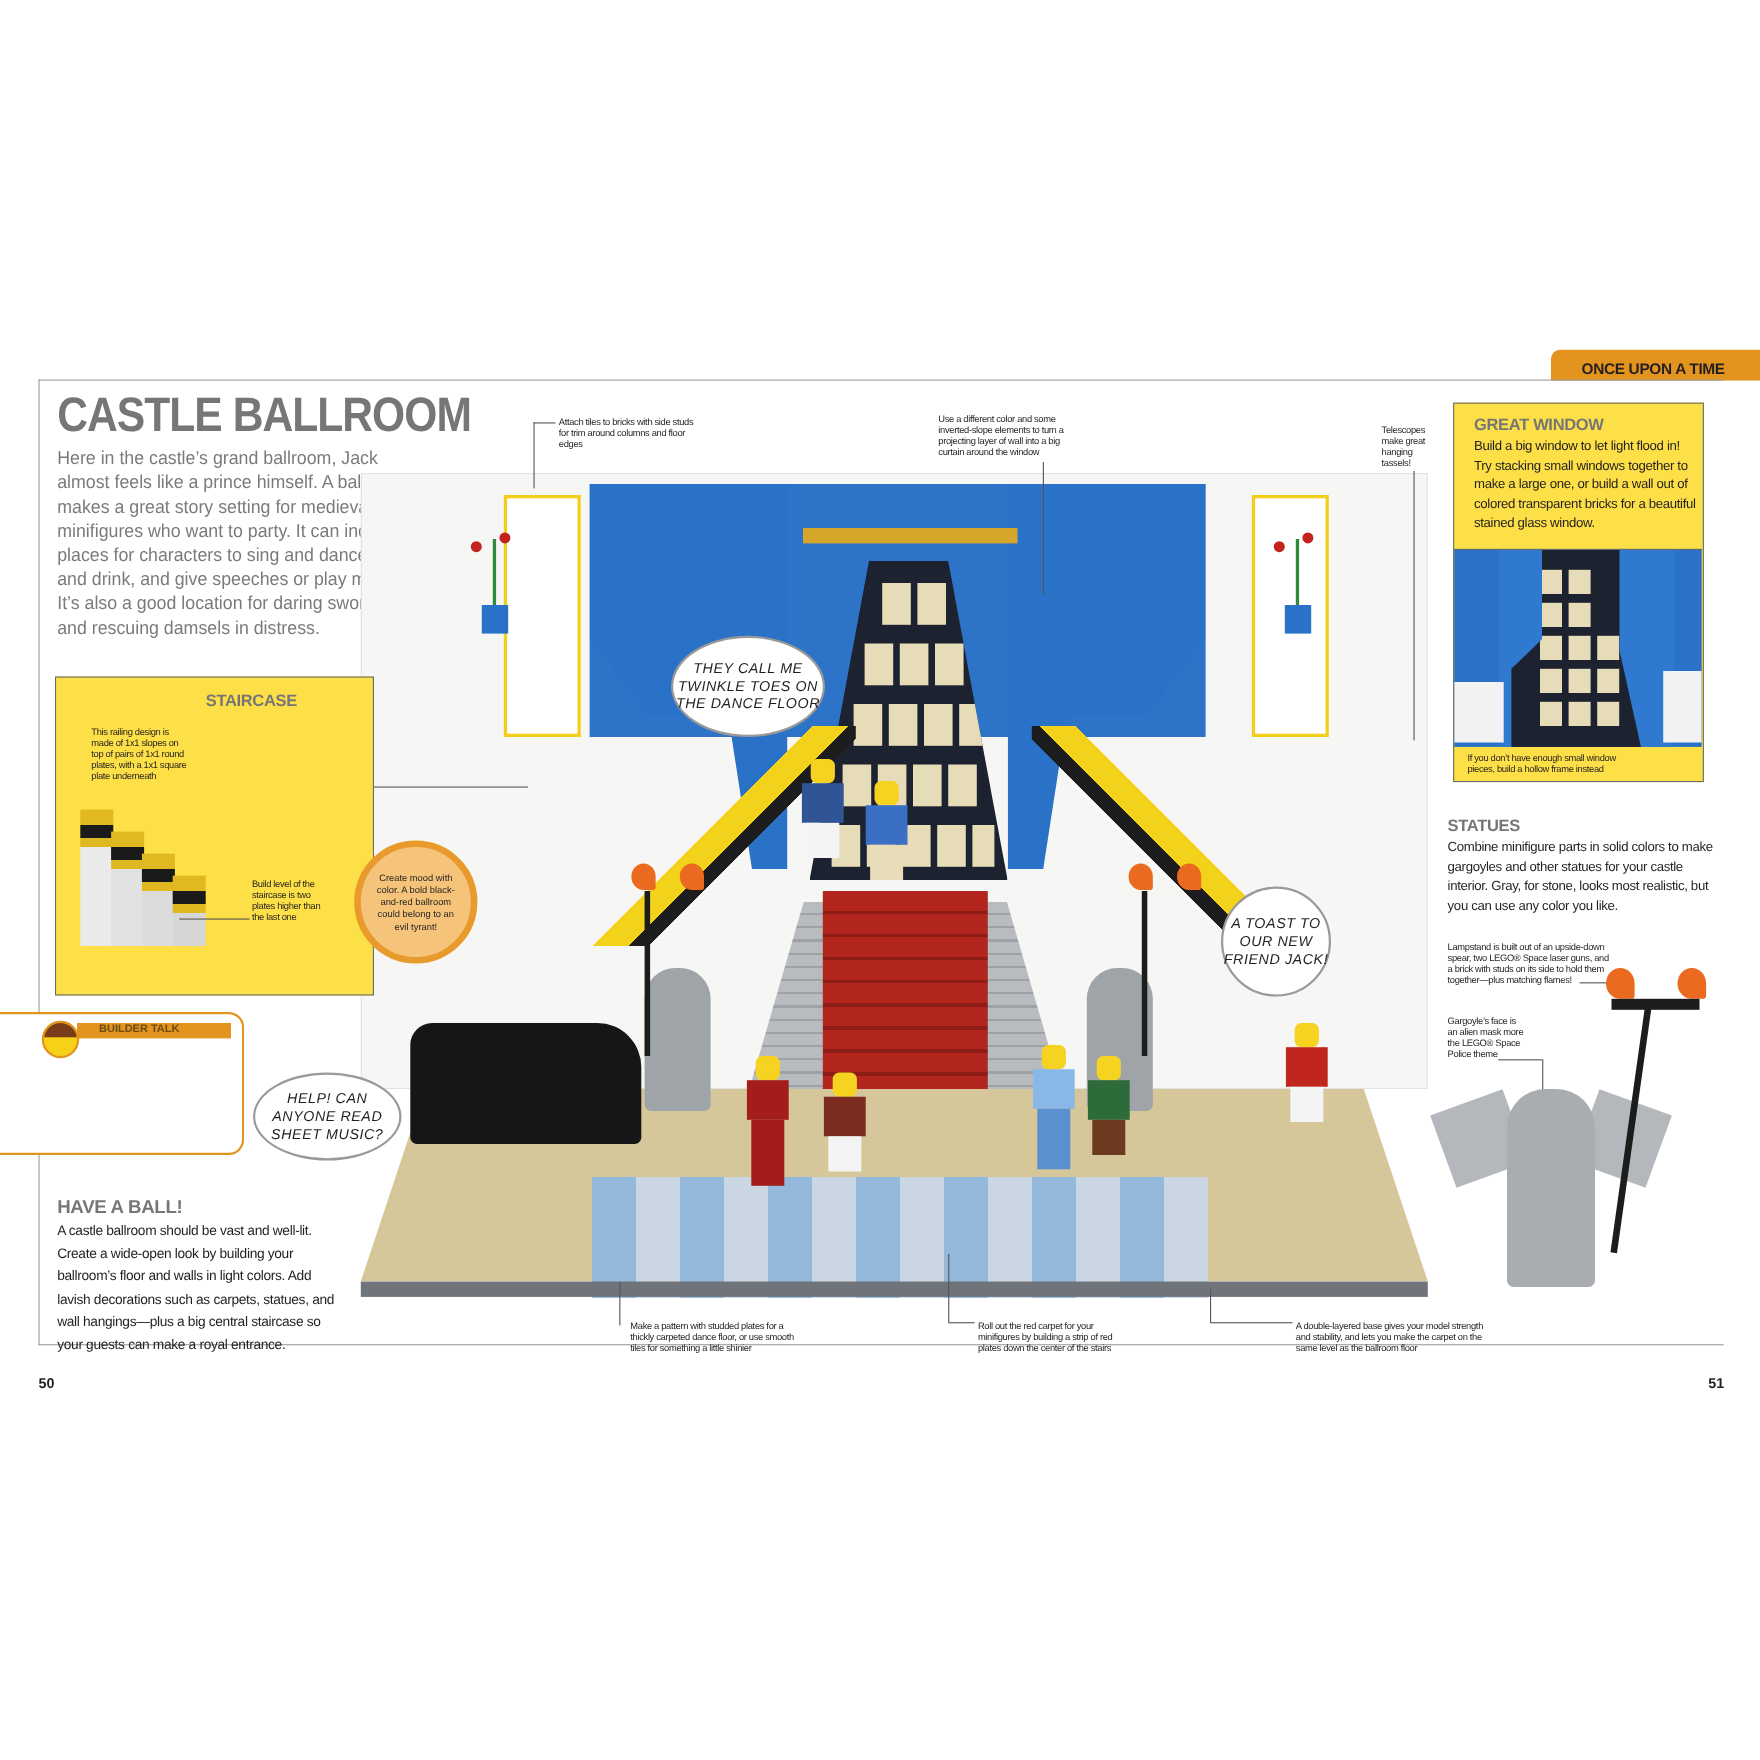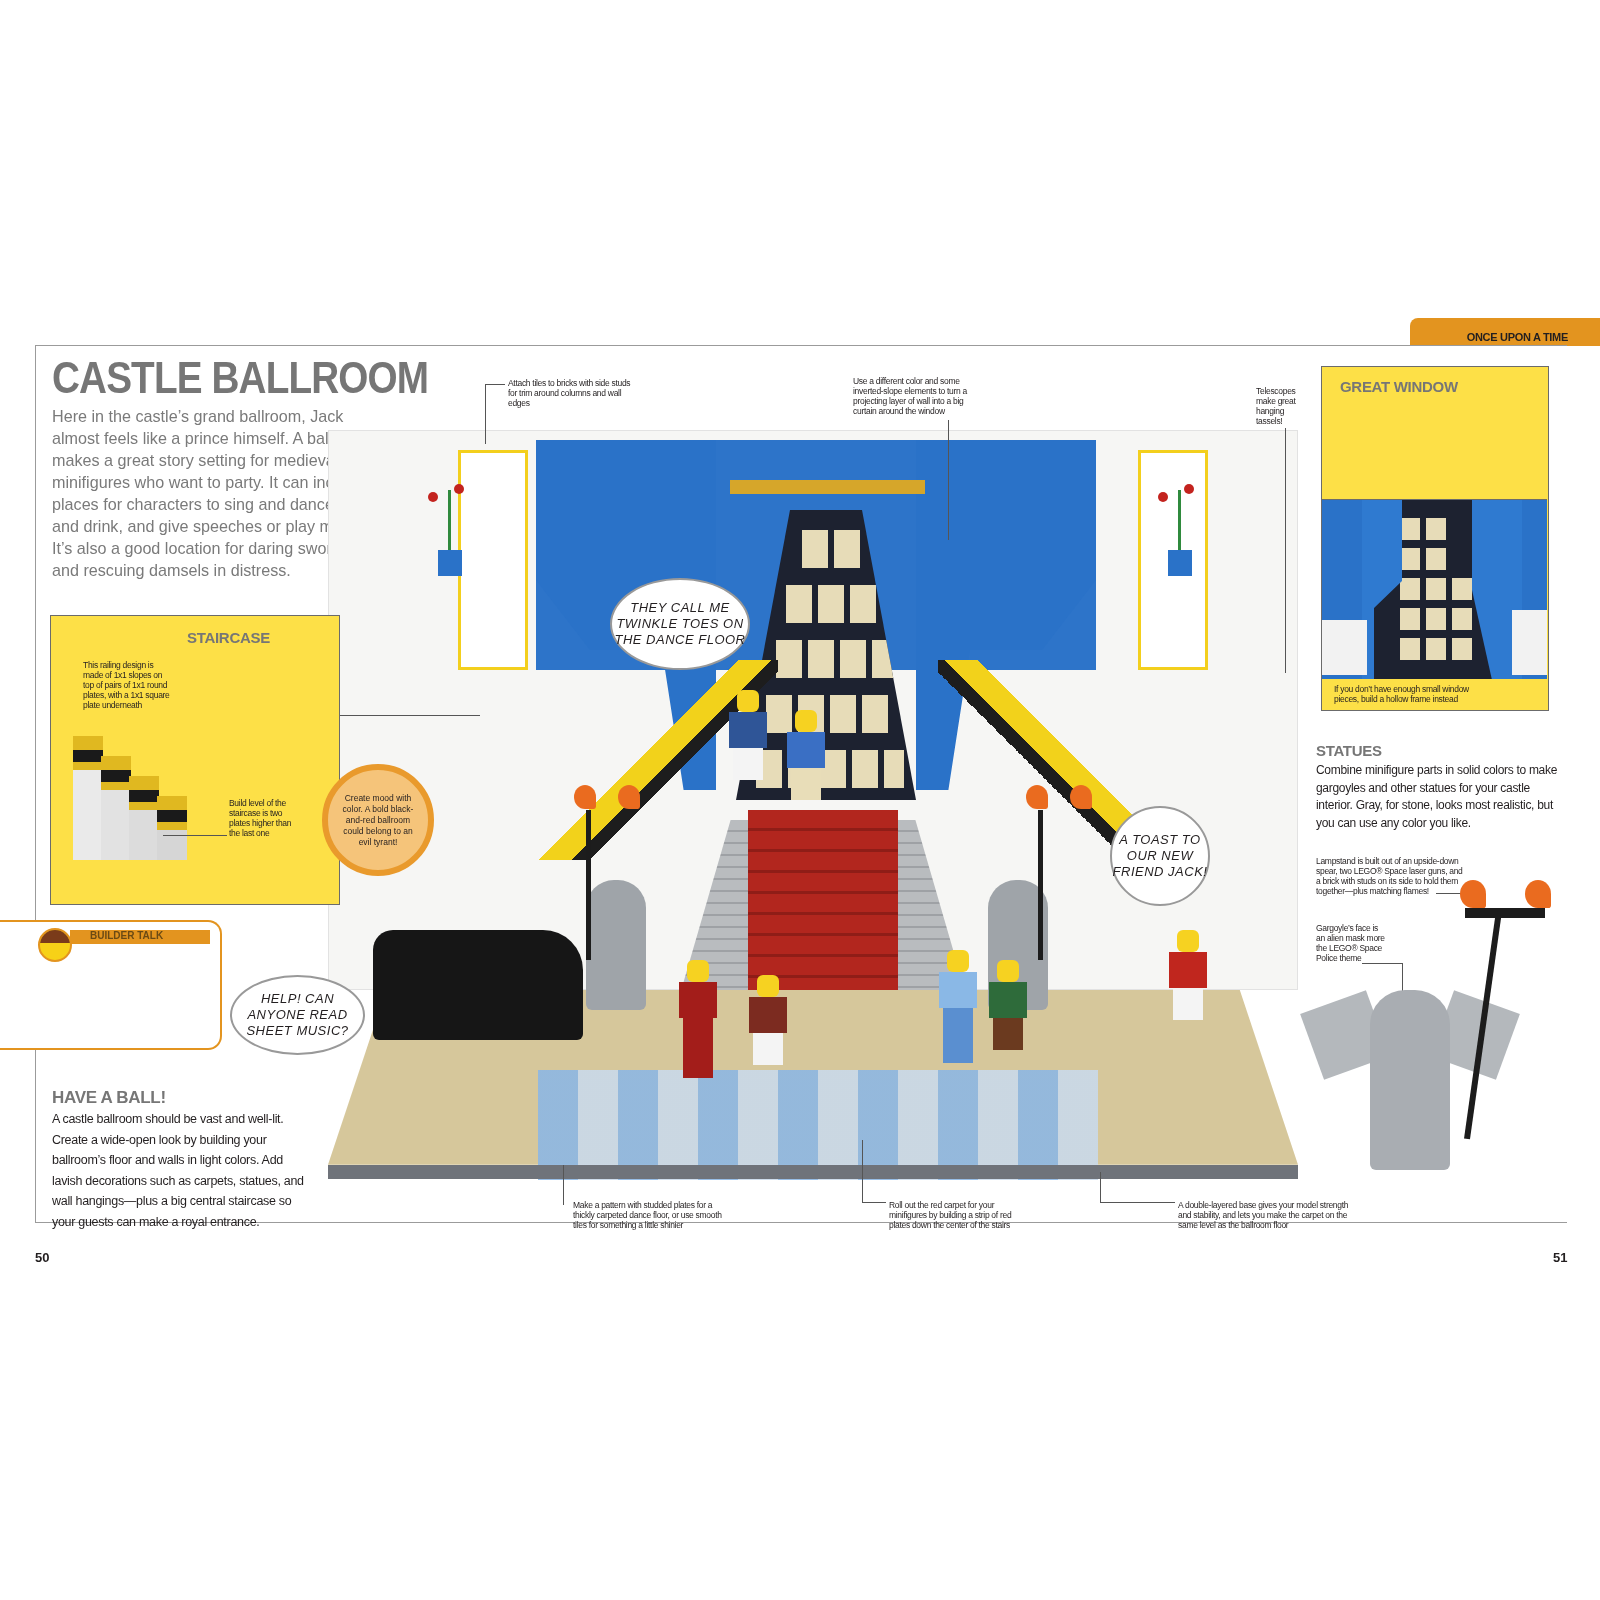--- a/index.html
+++ b/index.html
@@ -1,21 +1,21 @@
 <!DOCTYPE html>
 <html><head>
 <meta charset="utf-8">
 <style>
   * { box-sizing: border-box; margin: 0; padding: 0; }
   body { width: 1600px; height: 1600px; background: #fff; position: relative; overflow: hidden; font-family: "Liberation Sans", sans-serif; color: #231f20; }
   .abs { position: absolute; }
   .cond { font-family: "Liberation Sans Narrow", "Liberation Sans", sans-serif; }
   .frame { left: 35px; top: 345px; width: 1532px; height: 878px; border: 1.5px solid #9b9b9b; border-right: none; }
   .header-tab { left: 1410px; top: 318px; width: 190px; height: 28px; background: #e3941f; border-radius: 8px 0 0 0; }
-  .header-tab span { position: absolute; right: 32px; bottom: 3px; font-size: 11px; font-weight: bold; color: #231f20; letter-spacing: -0.3px; }
+  .header-tab span { position: absolute; right: 32px; bottom: 3px; font-size: 14px; font-weight: bold; color: #231f20; letter-spacing: -0.3px; }
   .title { left: 52px; top: 353px; font-size: 44px; font-weight: bold; color: #767676; letter-spacing: -1px; transform: scaleX(0.88); transform-origin: left; white-space: nowrap; }
   .intro { left: 52px; top: 406px; width: 350px; font-size: 17px; line-height: 22px; color: #7a7a7a; transform: scaleX(0.95); transform-origin: left; }
   .note { font-size: 8.5px; line-height: 10px; color: #231f20; letter-spacing: -0.3px; }
   .h2 { font-size: 15px; font-weight: bold; color: #767676; letter-spacing: -0.3px; }
   .body { font-size: 12px; line-height: 17.5px; color: #231f20; letter-spacing: -0.3px; }
   .box { border: 1.5px solid #6b6b6b; background: #fde047; }
   .line { background: #555; }
   .bubble { background: #fff; border: 2px solid #999; border-radius: 50%; display: flex; align-items: center; justify-content: center; text-align: center; font-style: italic; font-size: 13px; line-height: 16px; color: #231f20; font-weight: normal; letter-spacing: 0.5px; }
   .mood { left: 322px; top: 764px; width: 112px; height: 112px; border-radius: 50%; background: #f5c47a; border: 6px solid #e99a2c; display: flex; align-items: center; justify-content: center; text-align: center; font-size: 8.5px; line-height: 11px; padding: 10px; color: #231f20; }
   .builder { left: 0; top: 920px; width: 222px; height: 130px; border: 2px solid #e3941f; border-left: none; border-radius: 0 14px 14px 0; background: #fff; }
@@ -156,21 +156,21 @@
       <div class="legs" style="background:#f4f4f4"></div>
     </div>
 </div>
 
 <div class="abs bubble" style="left:610px;top:578px;width:140px;height:92px;">THEY CALL ME TWINKLE TOES ON THE DANCE FLOOR</div>
 <div class="abs bubble" style="left:1110px;top:806px;width:100px;height:100px;">A TOAST TO OUR NEW FRIEND JACK!</div>
 <div class="abs bubble" style="left:230px;top:975px;width:135px;height:80px;">HELP! CAN ANYONE READ SHEET MUSIC?</div>
 
 <div class="abs line" style="left:485px;top:384px;width:20px;height:1px;"></div>
 <div class="abs line" style="left:485px;top:384px;width:1px;height:60px;"></div>
-<div class="abs note" style="left:508px;top:378px;width:125px;">Attach tiles to bricks with side studs for trim around columns and wall edges</div>
+<div class="abs note" style="left:508px;top:378px;width:125px;">Attach tiles to bricks with side studs for trim around columns and floor edges</div>
 <div class="abs note" style="left:853px;top:376px;width:125px;">Use a different color and some inverted-slope elements to turn a projecting layer of wall into a big curtain around the window</div>
 <div class="abs line" style="left:948px;top:420px;width:1px;height:120px;"></div>
 <div class="abs note" style="left:1256px;top:386px;width:50px;">Telescopes make great hanging tassels!</div>
 <div class="abs line" style="left:1285px;top:428px;width:1px;height:245px;"></div>
 
 <div class="abs box" style="left:50px;top:615px;width:290px;height:290px;">
   <div class="abs h2 cond" style="left:136px;top:13px;">STAIRCASE</div>
   <div class="abs note" style="left:32px;top:44px;width:92px;">This railing design is made of 1x1 slopes on top of pairs of 1x1 round plates, with a 1x1 square plate underneath</div>
   <div class="abs" style="left:22px;top:120px;width:115px;height:125px;">
     <div style="position:absolute;left:0;top:0;width:30px;height:14px;background:#e0b820"></div>
@@ -213,20 +213,21 @@
 <div class="abs note" style="left:573px;top:1200px;width:150px;">Make a pattern with studded plates for a thickly carpeted dance floor, or use smooth tiles for something a little shinier</div>
 <div class="abs line" style="left:862px;top:1140px;width:1px;height:62px;"></div>
 <div class="abs line" style="left:862px;top:1202px;width:24px;height:1px;"></div>
 <div class="abs note" style="left:889px;top:1200px;width:130px;">Roll out the red carpet for your minifigures by building a strip of red plates down the center of the stairs</div>
 <div class="abs line" style="left:1100px;top:1172px;width:1px;height:30px;"></div>
 <div class="abs line" style="left:1100px;top:1202px;width:75px;height:1px;"></div>
 <div class="abs note" style="left:1178px;top:1200px;width:175px;">A double-layered base gives your model strength and stability, and lets you make the carpet on the same level as the ballroom floor</div>
 
 <div class="abs box" style="left:1321px;top:366px;width:228px;height:345px;">
   <div class="abs h2 cond" style="left:18px;top:11px;">GREAT WINDOW</div>
+  <div class="abs body" style="left:18px;top:30px;width:205px;">Build a big window to let light flood in! Try stacking small windows together to make a large one, or build a wall out of colored transparent bricks for a beautiful stained glass window.</div>
   <div class="abs" style="left:0;top:132px;width:225px;height:180px;background:#2a72c8;border-top:1px solid #6b6b6b;overflow:hidden;">
     <div style="position:absolute;left:50px;top:0;width:125px;height:180px;background:#1d2230;"></div>
     <div style="position:absolute;left:78px;top:18px;width:20px;height:22px;background:#e7dcb8"></div>
       <div style="position:absolute;left:104px;top:18px;width:20px;height:22px;background:#e7dcb8"></div>
     <div style="position:absolute;left:78px;top:48px;width:20px;height:22px;background:#e7dcb8"></div>
       <div style="position:absolute;left:104px;top:48px;width:20px;height:22px;background:#e7dcb8"></div>
     <div style="position:absolute;left:78px;top:78px;width:20px;height:22px;background:#e7dcb8"></div>
       <div style="position:absolute;left:104px;top:78px;width:20px;height:22px;background:#e7dcb8"></div>
       <div style="position:absolute;left:130px;top:78px;width:20px;height:22px;background:#e7dcb8"></div>
     <div style="position:absolute;left:78px;top:108px;width:20px;height:22px;background:#e7dcb8"></div>

